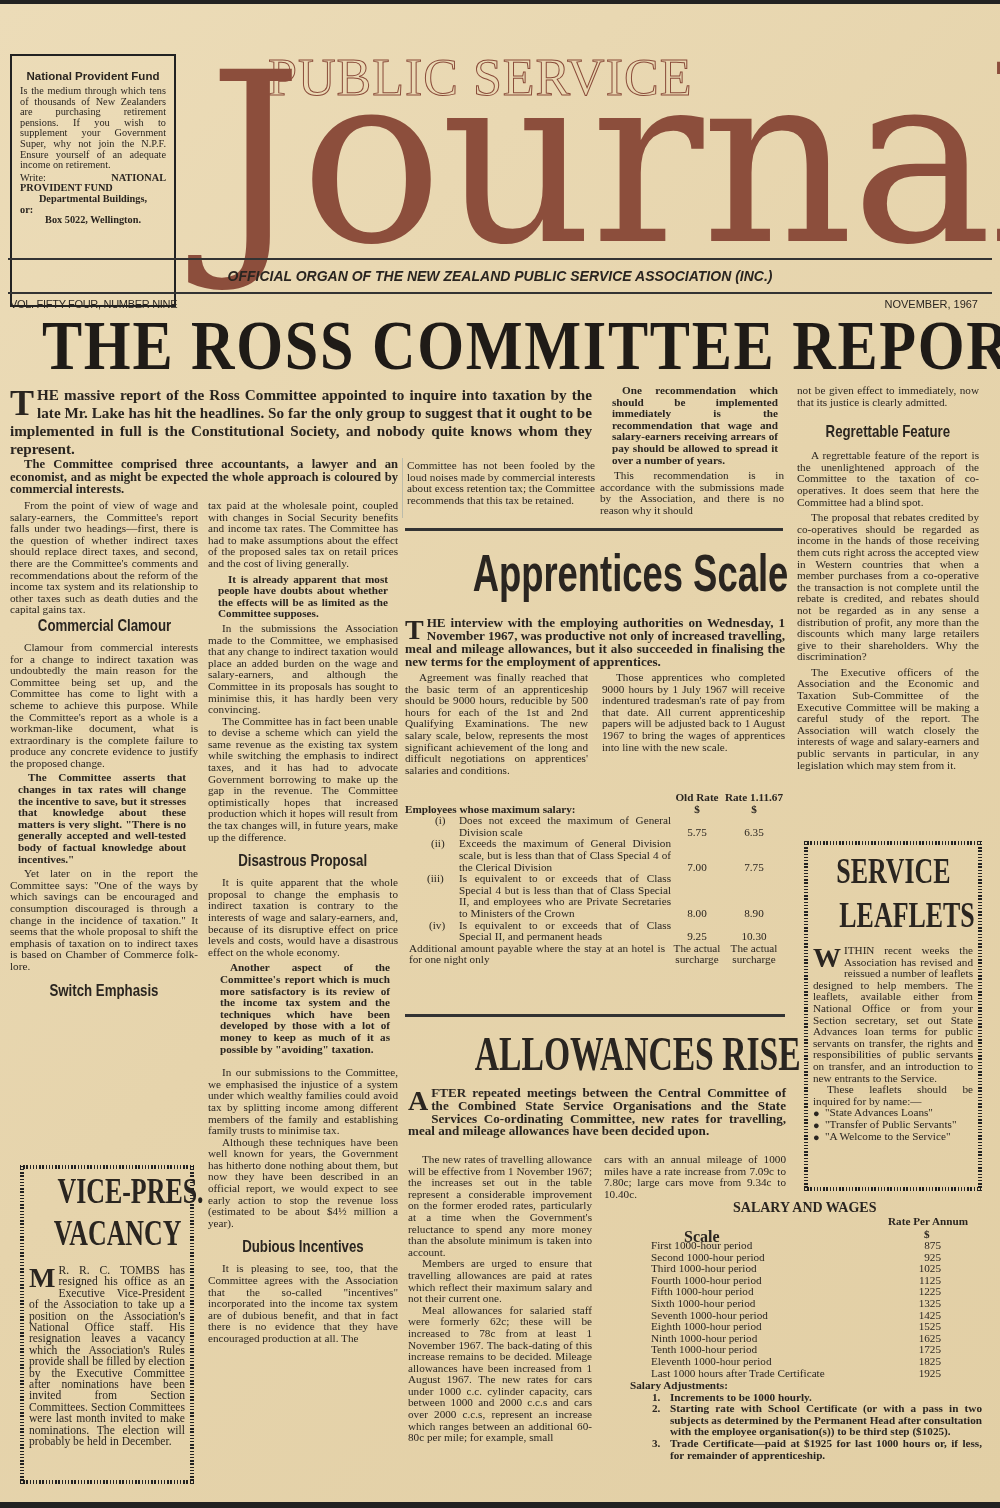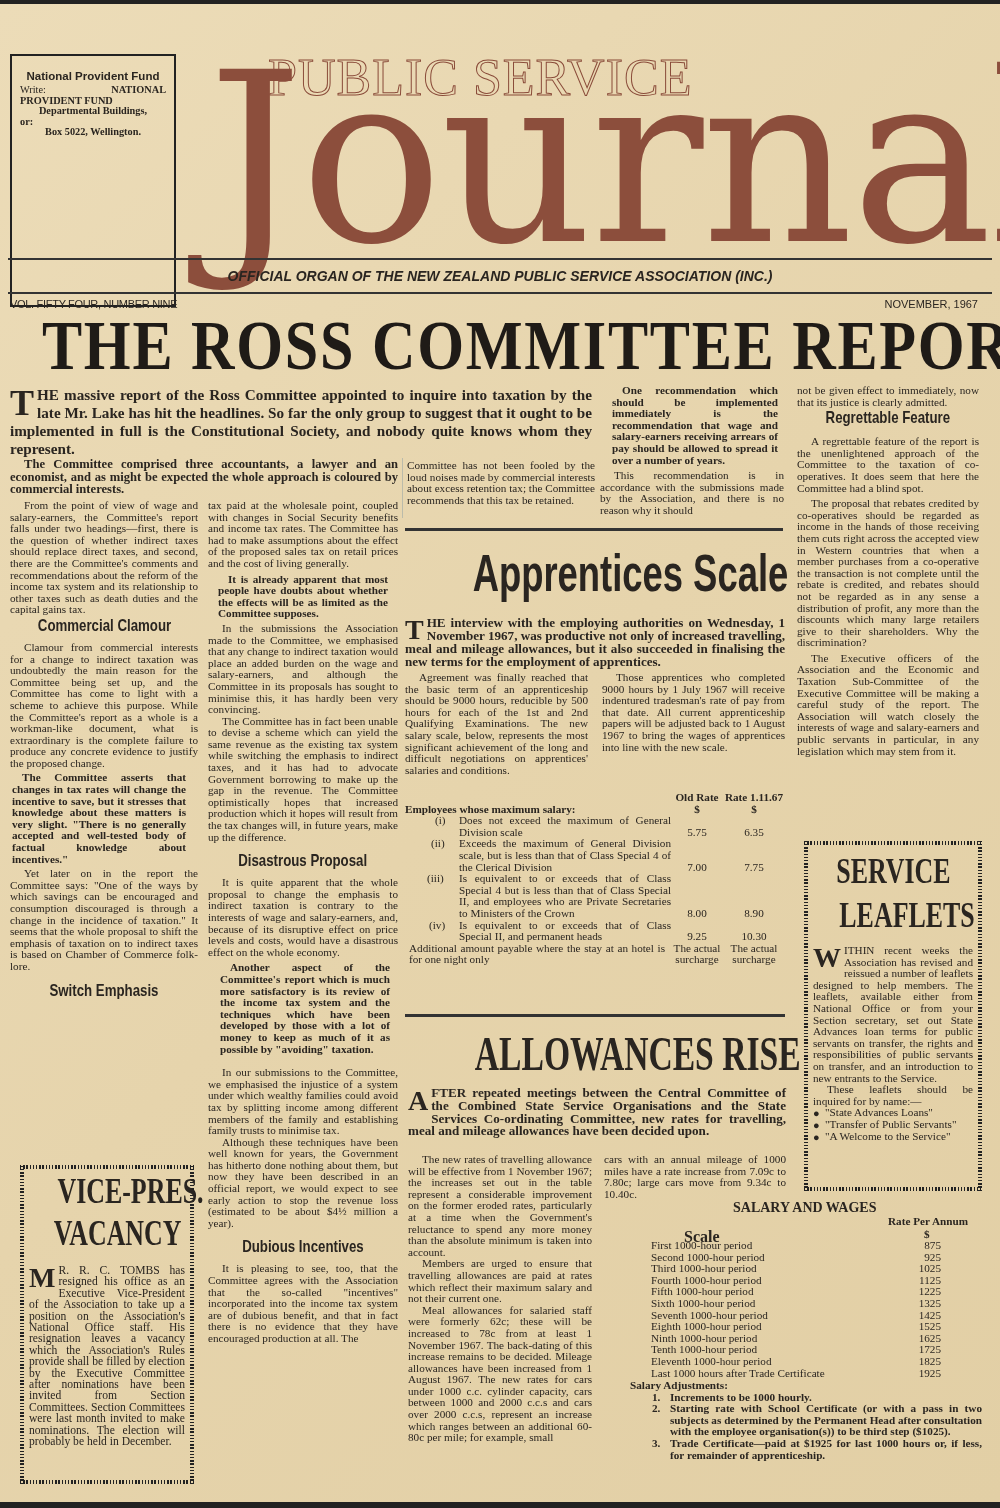--- a/index.html
+++ b/index.html
@@ -28,20 +28,21 @@
 td{font-size:11.2px;line-height:11.6px;vertical-align:bottom;padding:0}
 .dots{border-bottom:1px dotted #555}
 </style>
 </head>
 <body>
 
 <div class="page">
 
  <div class="abs npf">
   <h3>National Provident Fund</h3>
+  <p style="margin-top:3px">Is the medium through which tens of thousands of New Zealanders are purchasing retirement pensions. If you wish to supplement your Government Super, why not join the N.P.F. Ensure yourself of an adequate income on retirement.</p>
   <p style="margin-top:2px"><span>Write:</span> <span class="b" style="margin-left:14px">NATIONAL PROVIDENT FUND</span></p>
   <p class="b" style="text-align:center">Departmental Buildings,</p>
   <p class="b">or:</p>
   <p class="b" style="text-align:center">Box 5022, Wellington.</p>
  </div>
 
  <div class="abs mast-ps">PUBLIC SERVICE</div>
  <div class="abs mast-j">Journal</div>
  <div class="abs rule" style="left:8px;top:254px;width:984px;height:2px"></div>
  <div class="abs" style="left:0;top:264px;width:1000px;text-align:center;font-family:'Liberation Sans',sans-serif;font-style:italic;font-weight:bold;font-size:14px">OFFICIAL ORGAN OF THE NEW ZEALAND PUBLIC SERVICE ASSOCIATION (INC.)</div>
@@ -55,21 +56,21 @@
   <p class="b" style="font-size:15.2px;line-height:18px"><span class="dc" style="font-size:36px;line-height:30px">T</span><span>HE massive report of the Ross Committee appointed to inquire into taxation by the late Mr. Lake has hit the headlines. So far the only group to suggest that it ought to be implemented in full is the Constitutional Society, and nobody quite knows whom they represent.</span></p>
  </div>
  <div class="abs" style="left:10px;top:454px;width:388px">
   <p class="b ind" style="font-size:12.6px;line-height:12.6px">The Committee comprised three accountants, a lawyer and an economist, and as might be expected the whole approach is coloured by commercial interests.</p>
  </div>
 
  <div class="abs" style="left:10px;top:496px;width:188px">
   <p class="ind">From the point of view of wage and salary-earners, the Committee's report falls under two headings—first, there is the question of whether indirect taxes should replace direct taxes, and second, there are the Committee's comments and recommendations about the reform of the income tax system and its relationship to other taxes such as death duties and the capital gains tax.</p>
   <div style="text-align:center;height:26px;margin-top:0"><span class="sub" style="font-size:17px;transform:scaleX(0.78)">Commercial Clamour</span></div>
   <p class="ind">Clamour from commercial interests for a change to indirect taxation was undoubtedly the main reason for the Committee being set up, and the Committee has come to light with a scheme to achieve this purpose. While the Committee's report as a whole is a workman-like document, what is extraordinary is the complete failure to produce any concrete evidence to justify the proposed change.</p>
-  <p class="b" style="margin:3px 12px 0 2px;text-indent:10px">The Committee asserts that changes in tax rates will change the incentive to save, but it stresses that knowledge about these matters is very slight. "There is no generally accepted and well-tested body of factual knowledge about incentives."</p>
+  <p class="b" style="margin:3px 12px 0 8px;text-indent:10px">The Committee asserts that changes in tax rates will change the incentive to save, but it stresses that knowledge about these matters is very slight. "There is no generally accepted and well-tested body of factual knowledge about incentives."</p>
   <p class="ind" style="margin-top:3px">Yet later on in the report the Committee says: "One of the ways by which savings can be encouraged and consumption discouraged is through a change in the incidence of taxation." It seems that the whole proposal to shift the emphasis of taxation on to indirect taxes is based on Chamber of Commerce folk-lore.</p>
   <div style="text-align:center;height:24px;margin-top:8px"><span class="sub" style="font-size:17px;transform:scaleX(0.78)">Switch Emphasis</span></div>
  </div>
 
  <div class="abs zig" style="left:16px;top:1157px;width:182px;height:327px;padding:6px 9px">
   <div style="text-align:center;height:40px"><span class="sub" style="font-size:36px;line-height:40px;transform:scaleX(0.72);font-family:'Liberation Serif',serif">VICE-PRES.</span></div>
   <div style="text-align:center;height:42px;margin-top:2px"><span class="sub" style="font-size:36px;line-height:40px;transform:scaleX(0.72);font-family:'Liberation Serif',serif">VACANCY</span></div>
   <p style="margin-top:10px;font-size:11.6px;line-height:11.4px"><span class="dc" style="font-size:28px;line-height:22px">M</span><span>R. R. C. TOMBS has resigned his office as an Executive Vice-President of the Association to take up a position on the Association's National Office staff. His resignation leaves a vacancy which the Association's Rules provide shall be filled by election by the Executive Committee after nominations have been invited from Section Committees. Section Committees were last month invited to make nominations. The election will probably be held in December.</span></p>
  </div>
 
@@ -91,21 +92,21 @@
   <p>Committee has not been fooled by the loud noises made by commercial interests about excess retention tax; the Committee recommends that this tax be retained.</p>
  </div>
 
  <div class="abs" style="left:600px;top:381px;width:184px">
   <p class="b" style="margin:0 6px 0 12px;text-indent:10px">One recommendation which should be implemented immediately is the recommendation that wage and salary-earners receiving arrears of pay should be allowed to spread it over a number of years.</p>
   <p class="ind" style="margin-top:4px">This recommendation is in accordance with the submissions made by the Association, and there is no reason why it should</p>
  </div>
 
  <div class="abs" style="left:797px;top:381px;width:182px">
   <p>not be given effect to immediately, now that its justice is clearly admitted.</p>
-  <div style="text-align:center;height:28px;"><span class="sub" style="font-size:17px;transform:scaleX(0.78)">Regrettable Feature</span></div>
+  <div style="text-align:center;height:28px;margin-top:14px"><span class="sub" style="font-size:17px;transform:scaleX(0.78)">Regrettable Feature</span></div>
   <p class="ind">A regrettable feature of the report is the unenlightened approach of the Committee to the taxation of co-operatives. It does seem that here the Committee had a blind spot.</p>
   <p class="ind" style="margin-top:4px">The proposal that rebates credited by co-operatives should be regarded as income in the hands of those receiving them cuts right across the accepted view in Western countries that when a member purchases from a co-operative the transaction is not complete until the rebate is credited, and rebates should not be regarded as in any sense a distribution of profit, any more than the discounts which many large retailers give to their shareholders. Why the discrimination?</p>
   <p class="ind" style="margin-top:4px">The Executive officers of the Association and the Economic and Taxation Sub-Committee of the Executive Committee will be making a careful study of the report. The Association will watch closely the interests of wage and salary-earners and public servants in particular, in any legislation which may stem from it.</p>
  </div>
 
  <div class="abs rule" style="left:405px;top:524px;width:378px;height:2.5px"></div>
  <div class="abs" style="left:405px;top:538px;width:380px;text-align:center">
   <span class="sub" style="font-size:52px;line-height:62px;transform:scaleX(0.7);font-family:'Liberation Sans',sans-serif">Apprentices Scale</span>
  </div>
  <div class="abs" style="left:405px;top:612px;width:380px">

